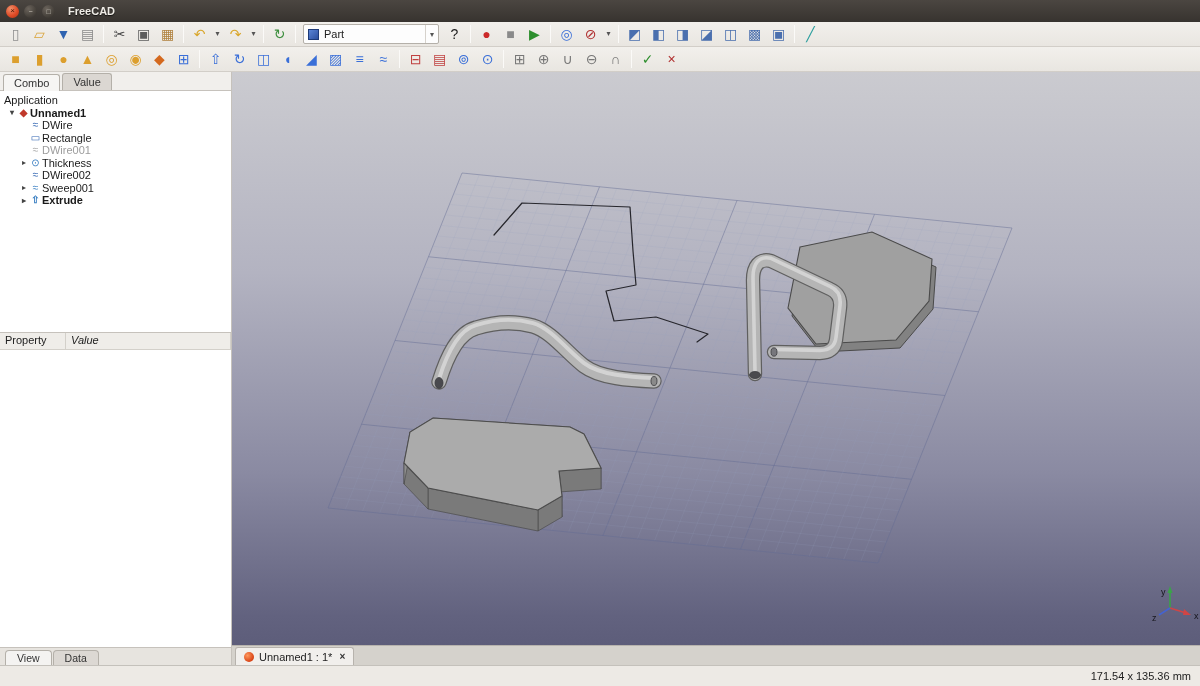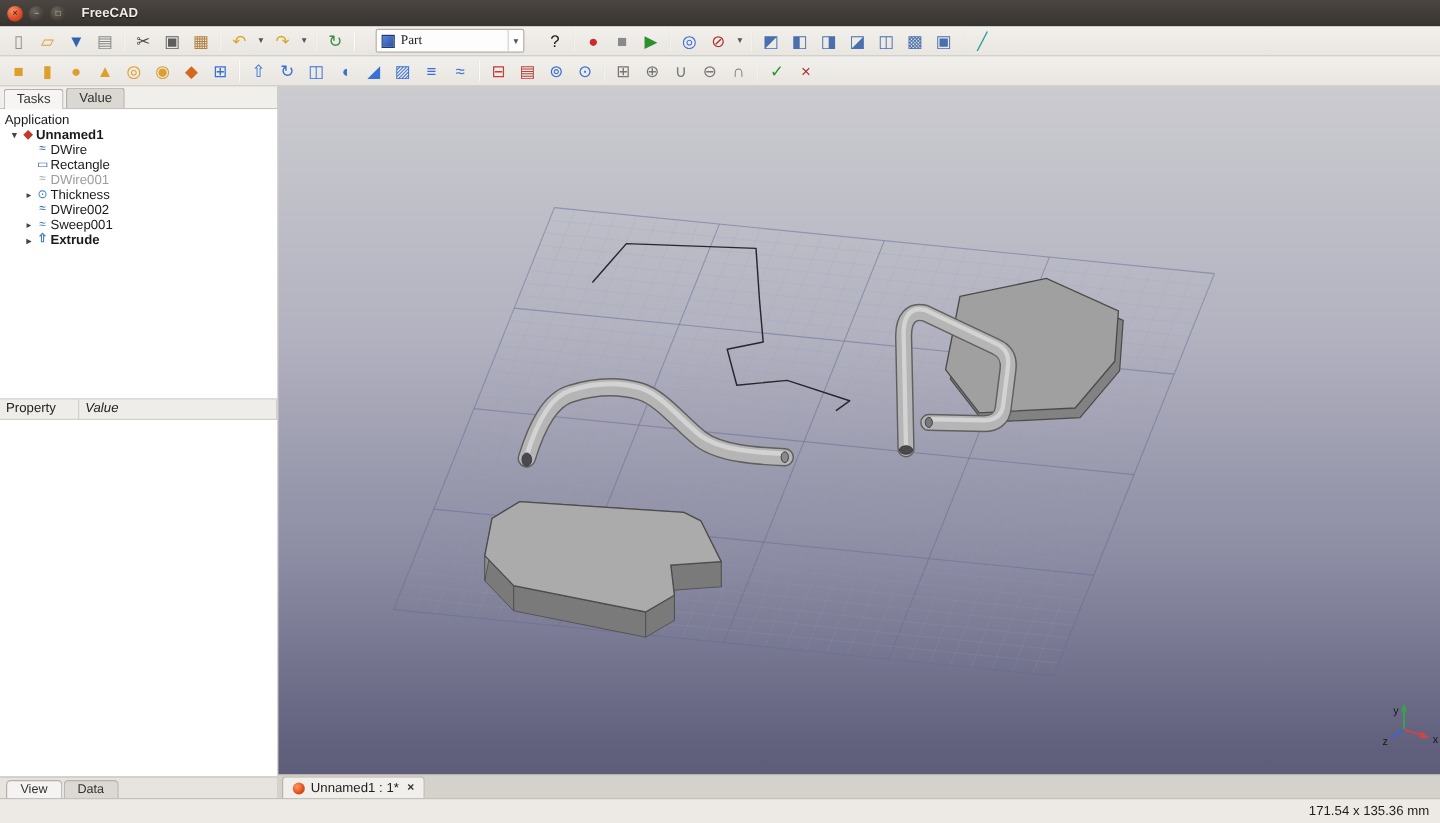--- a/index.html
+++ b/index.html
@@ -10,21 +10,21 @@
   .win-close{background:radial-gradient(circle at 35% 30%,#f westbrook0926c,#df4b27 55%,#a93312);background:radial-gradient(circle at 35% 30%,#f0926c,#df4b27 55%,#a93312);color:#4a1505;}
   .win-dim{background:radial-gradient(circle at 35% 30%,#6b645c,#46413b 60%,#2e2a26);color:#cfcabf;font-size:7px;}
   .title-text{color:#efece6;font-weight:bold;font-size:11px;margin-left:8px;text-shadow:0 1px 1px rgba(0,0,0,.7);}
   
   .toolbar{height:25px;background:linear-gradient(#f2f0ec,#e9e6e1);border-bottom:1px solid #d2cec8;display:flex;align-items:center;padding:0 4px;gap:1px;}
   .tb-btn{width:23px;height:22px;display:flex;align-items:center;justify-content:center;border-radius:3px;cursor:default;}
   .tb-btn.small{width:11px;}
   .tb-glyph{font-size:14px;line-height:1;}
   .small .tb-glyph{font-size:8px;}
   .tb-sep{width:1px;height:18px;background:#c9c5bf;border-right:1px solid #fbfaf8;margin:0 3px;flex:0 0 auto;}
-  .wb-combo{height:20px;width:124px;background:#fdfdfd;border:1px solid #b4b0a9;border-radius:2px;display:flex;align-items:center;padding:0 4px;gap:5px;font-size:11px;margin:0 13px;color:#222;font-family:Liberation Serif, serif;}
+  .wb-combo{height:20px;width:136px;background:#fdfdfd;border:1px solid #b4b0a9;border-radius:2px;display:flex;align-items:center;padding:0 4px;gap:5px;font-size:11px;margin:0 3px;color:#222;}
   .wb-cube{width:11px;height:11px;background:linear-gradient(135deg,#5b85d6,#2c4f9e);border:1px solid #1d3a78;flex:0 0 auto;}
   .wb-arrow{margin-left:auto;font-size:8px;color:#555;border-left:1px solid #d6d2cc;padding-left:4px;align-self:stretch;display:flex;align-items:center;}
   
   .main{display:flex;height:593px;}
   .left-panel{width:232px;background:#f1efec;border-right:1px solid #c6c2bc;display:flex;flex-direction:column;flex:0 0 auto;}
   .panel-header{height:17px;display:flex;align-items:center;font-size:11px;color:#333;padding:0 5px;}
   .ph-icons{margin-left:auto;display:flex;gap:4px;font-size:9px;color:#555;}
   .cv-tabs{display:flex;height:19px;padding:2px 3px 0 3px;gap:2px;border-bottom:1px solid #c6c2bc;align-items:flex-end;}
   .cv-tab{font-size:11px;padding:2px 10px 2px 10px;border:1px solid #b4b0a9;border-bottom:none;border-radius:3px 3px 0 0;background:#dbd7d2;color:#333;cursor:default;}
   .cv-tab.active{background:#f6f5f3;position:relative;top:1px;}
@@ -251,21 +251,21 @@
       </div>
       <div class="tb-btn">
         <span class="tb-glyph" style="color: rgb(176, 48, 48);">×</span>
       </div>
     </div>
 </div>
 
 <div class="main">
   <div class="left-panel">
     <div class="cv-tabs">
-      <span class="cv-tab active">Tasks</span>
+      <span class="cv-tab active">Combo</span>
       <span class="cv-tab">Value</span>
     </div>
     <div class="tree" id="tree">
         <div class="tree-row" style="padding-left: 4px;">
           <span>Application</span>
         </div>
         <div class="tree-row bold" style="padding-left: 7px;">
           <span class="tree-caret">▾</span>
           <span class="tree-icon" style="color: rgb(192, 57, 43);">◆</span>
           <span>Unnamed1</span>

